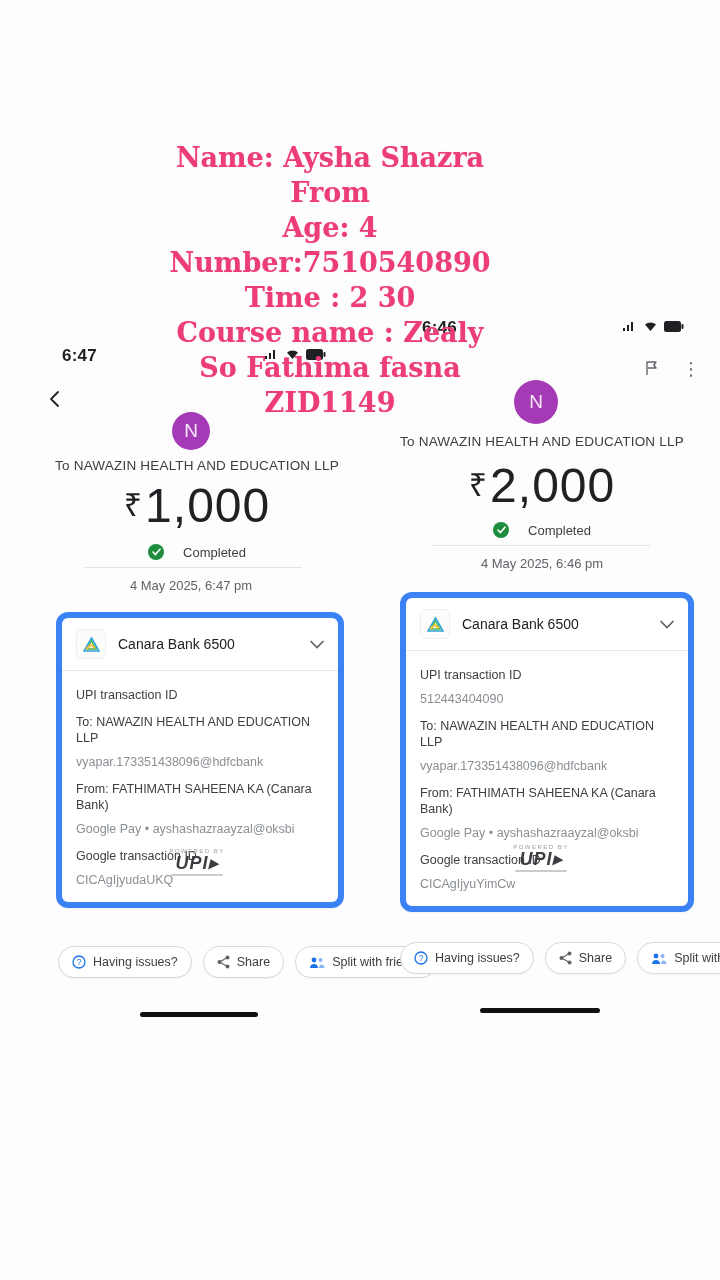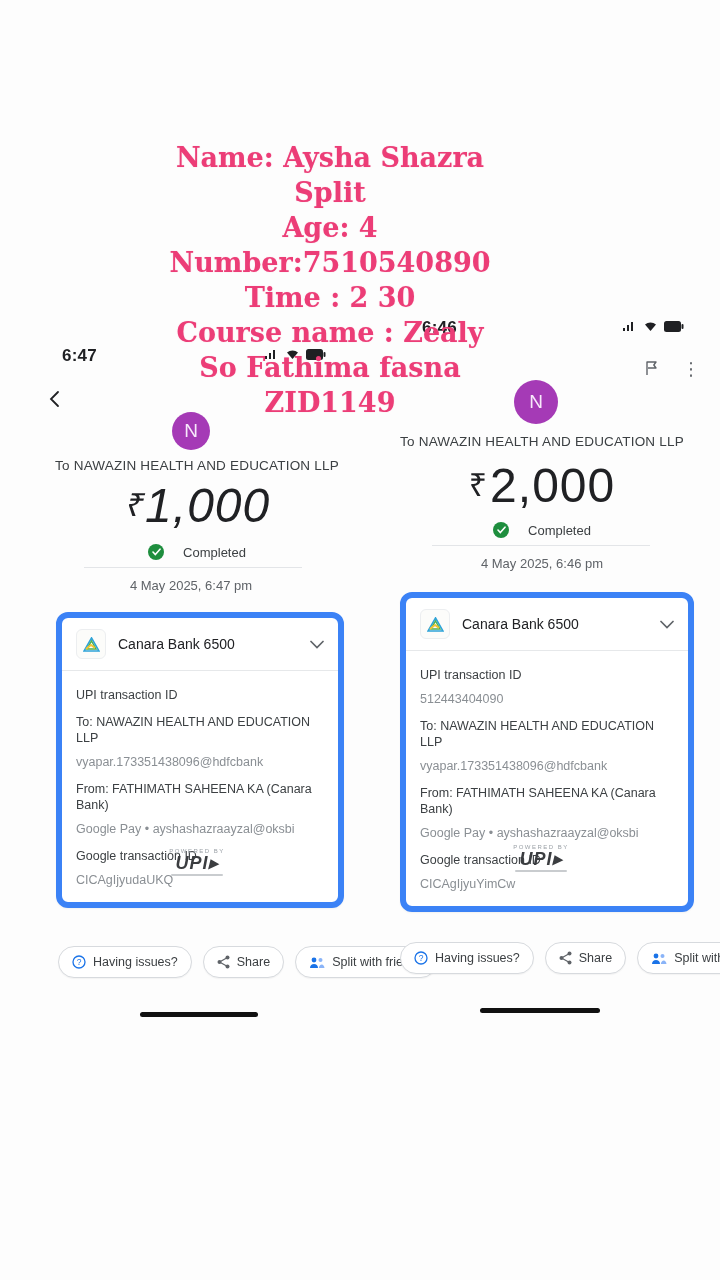--- a/index.html
+++ b/index.html
@@ -115,21 +115,21 @@
   </div>
   <span class="navicon" style="left:14px;top:50px;">
     <svg width="18" height="18" viewBox="0 0 18 18">
         <path d="M12 2L5 9l7 7" stroke="#202124" stroke-width="1.8" fill="none" stroke-linecap="round"></path>
       </svg>
   </span>
   <div class="avatar" style="left:140px;top:72px;width:38px;height:38px;">
     <span>N</span>
   </div>
   <div class="payee" style="top:118px;">To NAWAZIN HEALTH AND EDUCATION LLP</div>
-  <div class="amount" style="top:138px;font-style:italic;"><span class="cur">₹</span><span>1,000</span></div>
+  <div class="amount" style="top:138px;"><span class="cur">₹</span><span>1,000</span></div>
   <div class="statusline" style="top:204px;">
     <span class="checkicon">
         <svg width="9" height="8" viewBox="0 0 9 8">
           <path d="M1 4l2.3 2.5L8 1.2" stroke="#fff" stroke-width="1.6" fill="none" stroke-linecap="round"></path>
         </svg>
       </span>
     <span>Completed</span>
   </div>
   <div class="divider" style="top:227px;left:52px;width:218px;"></div>
   <div class="dateline" style="top:238px;">4 May 2025, 6:47 pm</div>
@@ -316,20 +316,20 @@
         </svg>
       <span>Split with friends</span>
     </button>
   </div>
 
   <div class="homebar" style="left:88px;top:700px;width:120px;"></div>
 </div>
 
 <div class="overlay">
   <div>Name: Aysha Shazra</div>
-  <div>Split</div>
+  <div>From</div>
   <div>Age: 4</div>
   <div>Number:7510540890</div>
   <div>Time : 2 30</div>
   <div>Course name : Zealy</div>
   <div>So Fathima fasna</div>
   <div>ZID1149</div>
 </div>
 
 </body></html>

